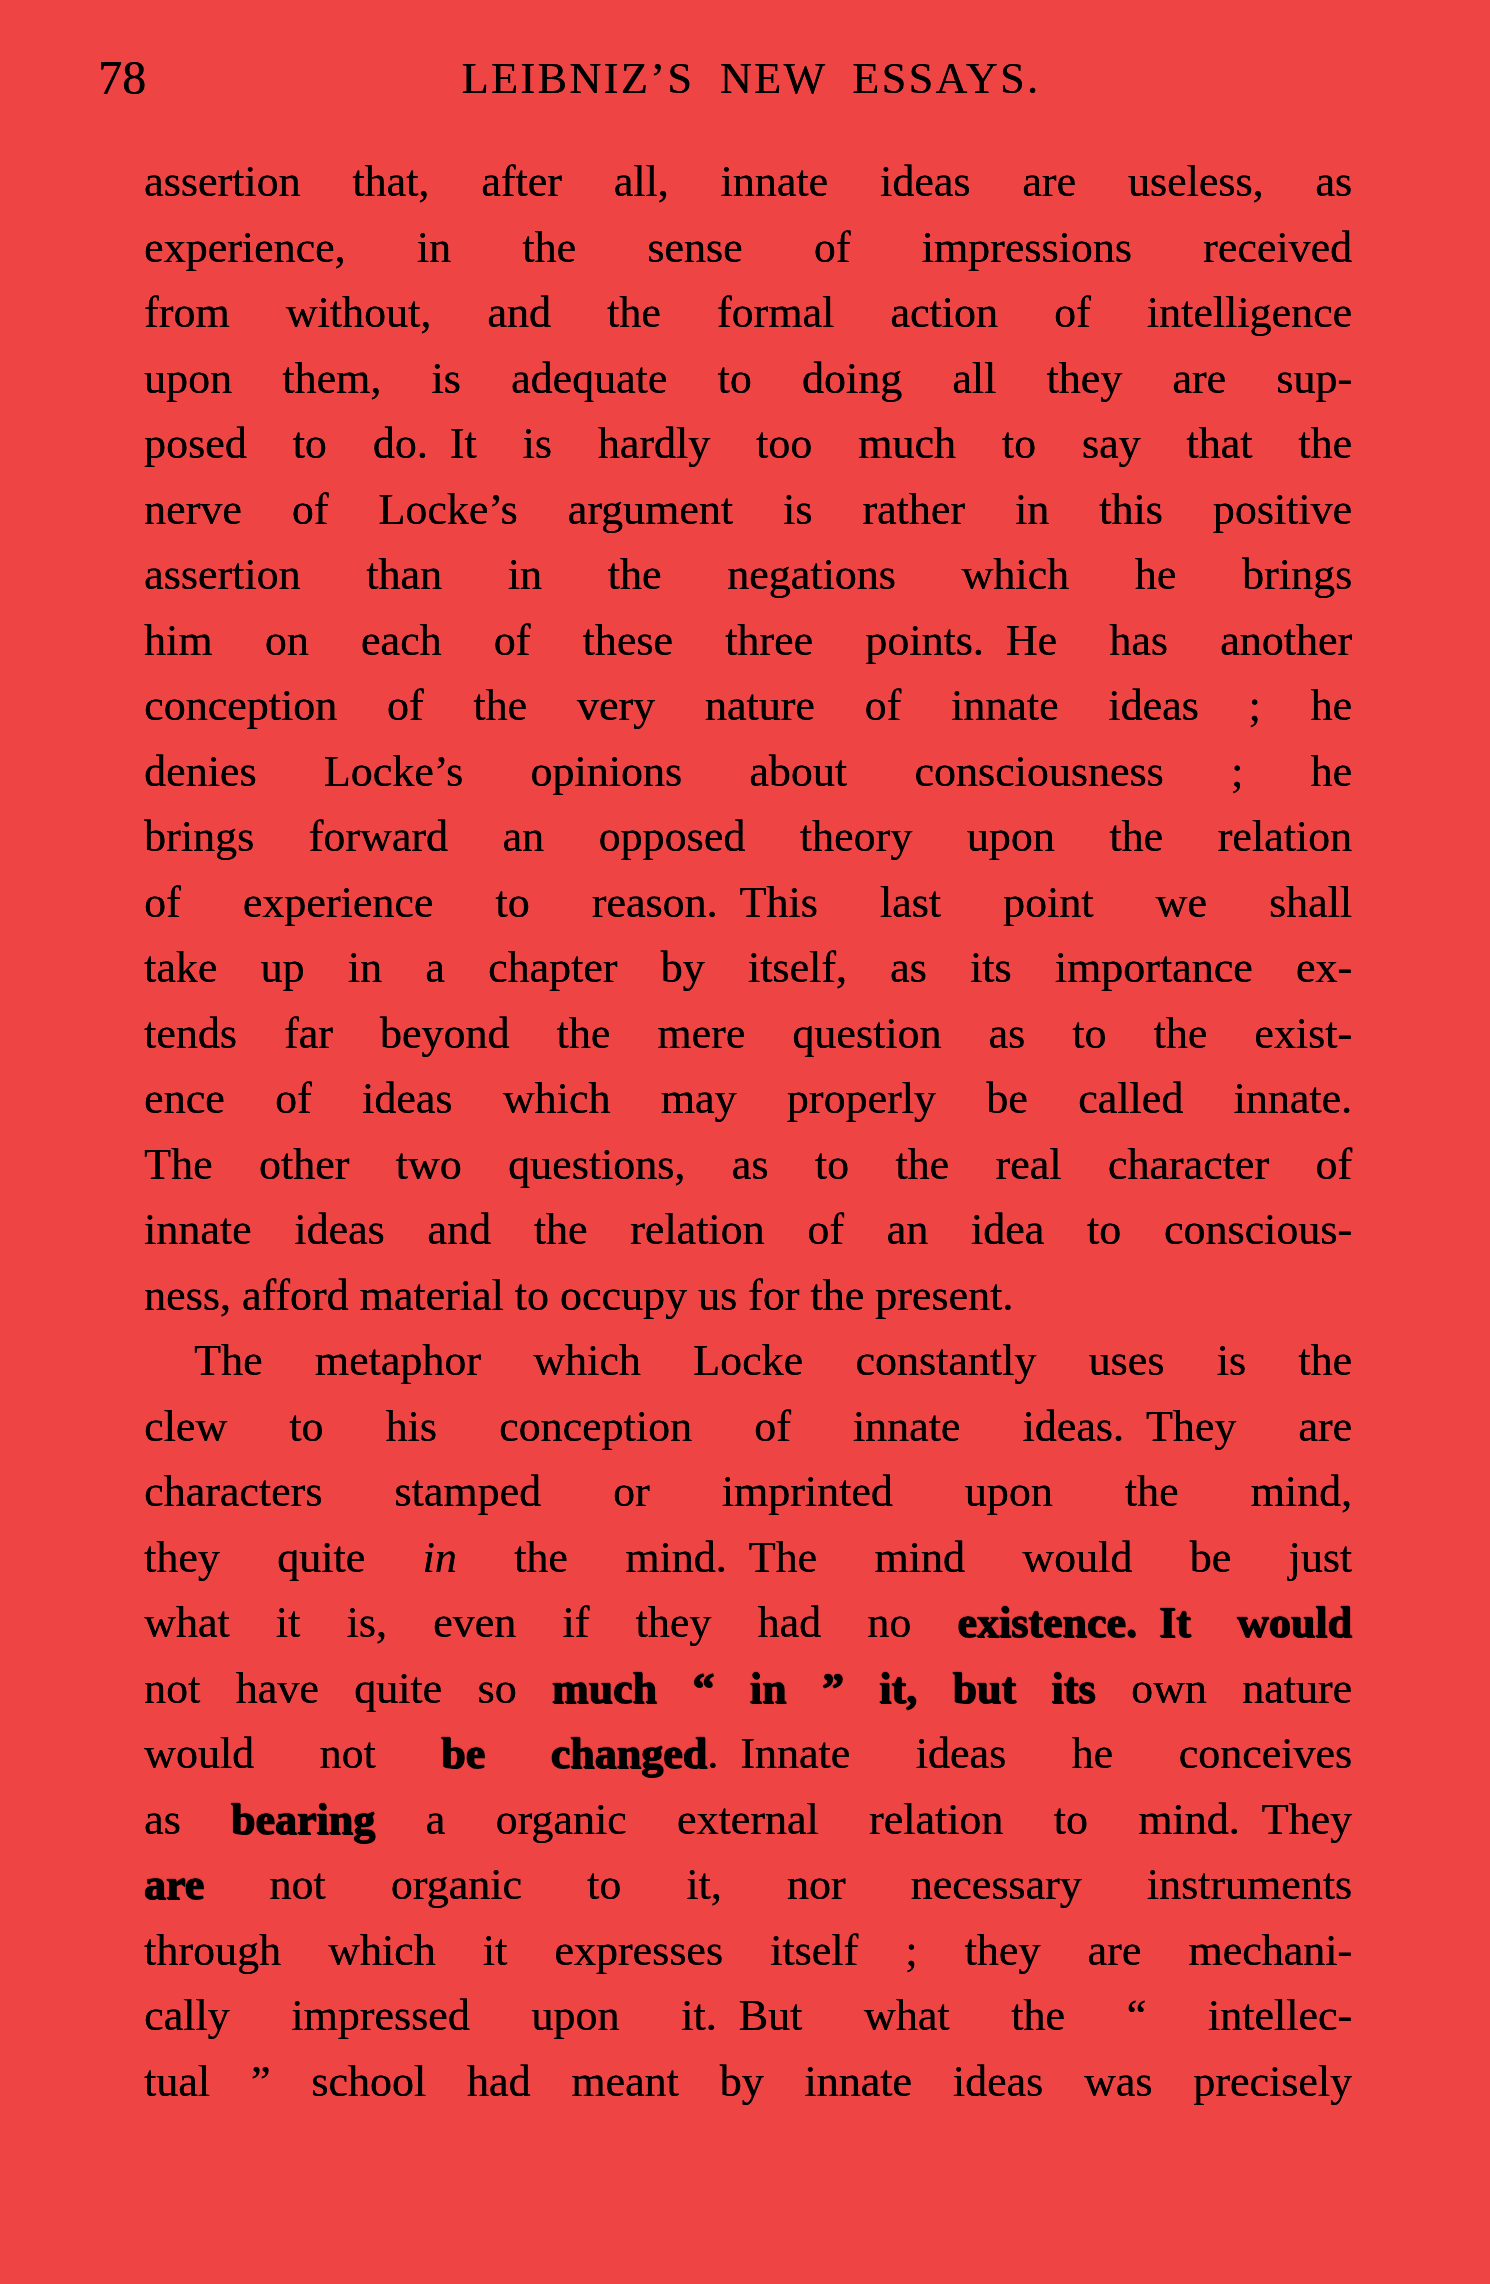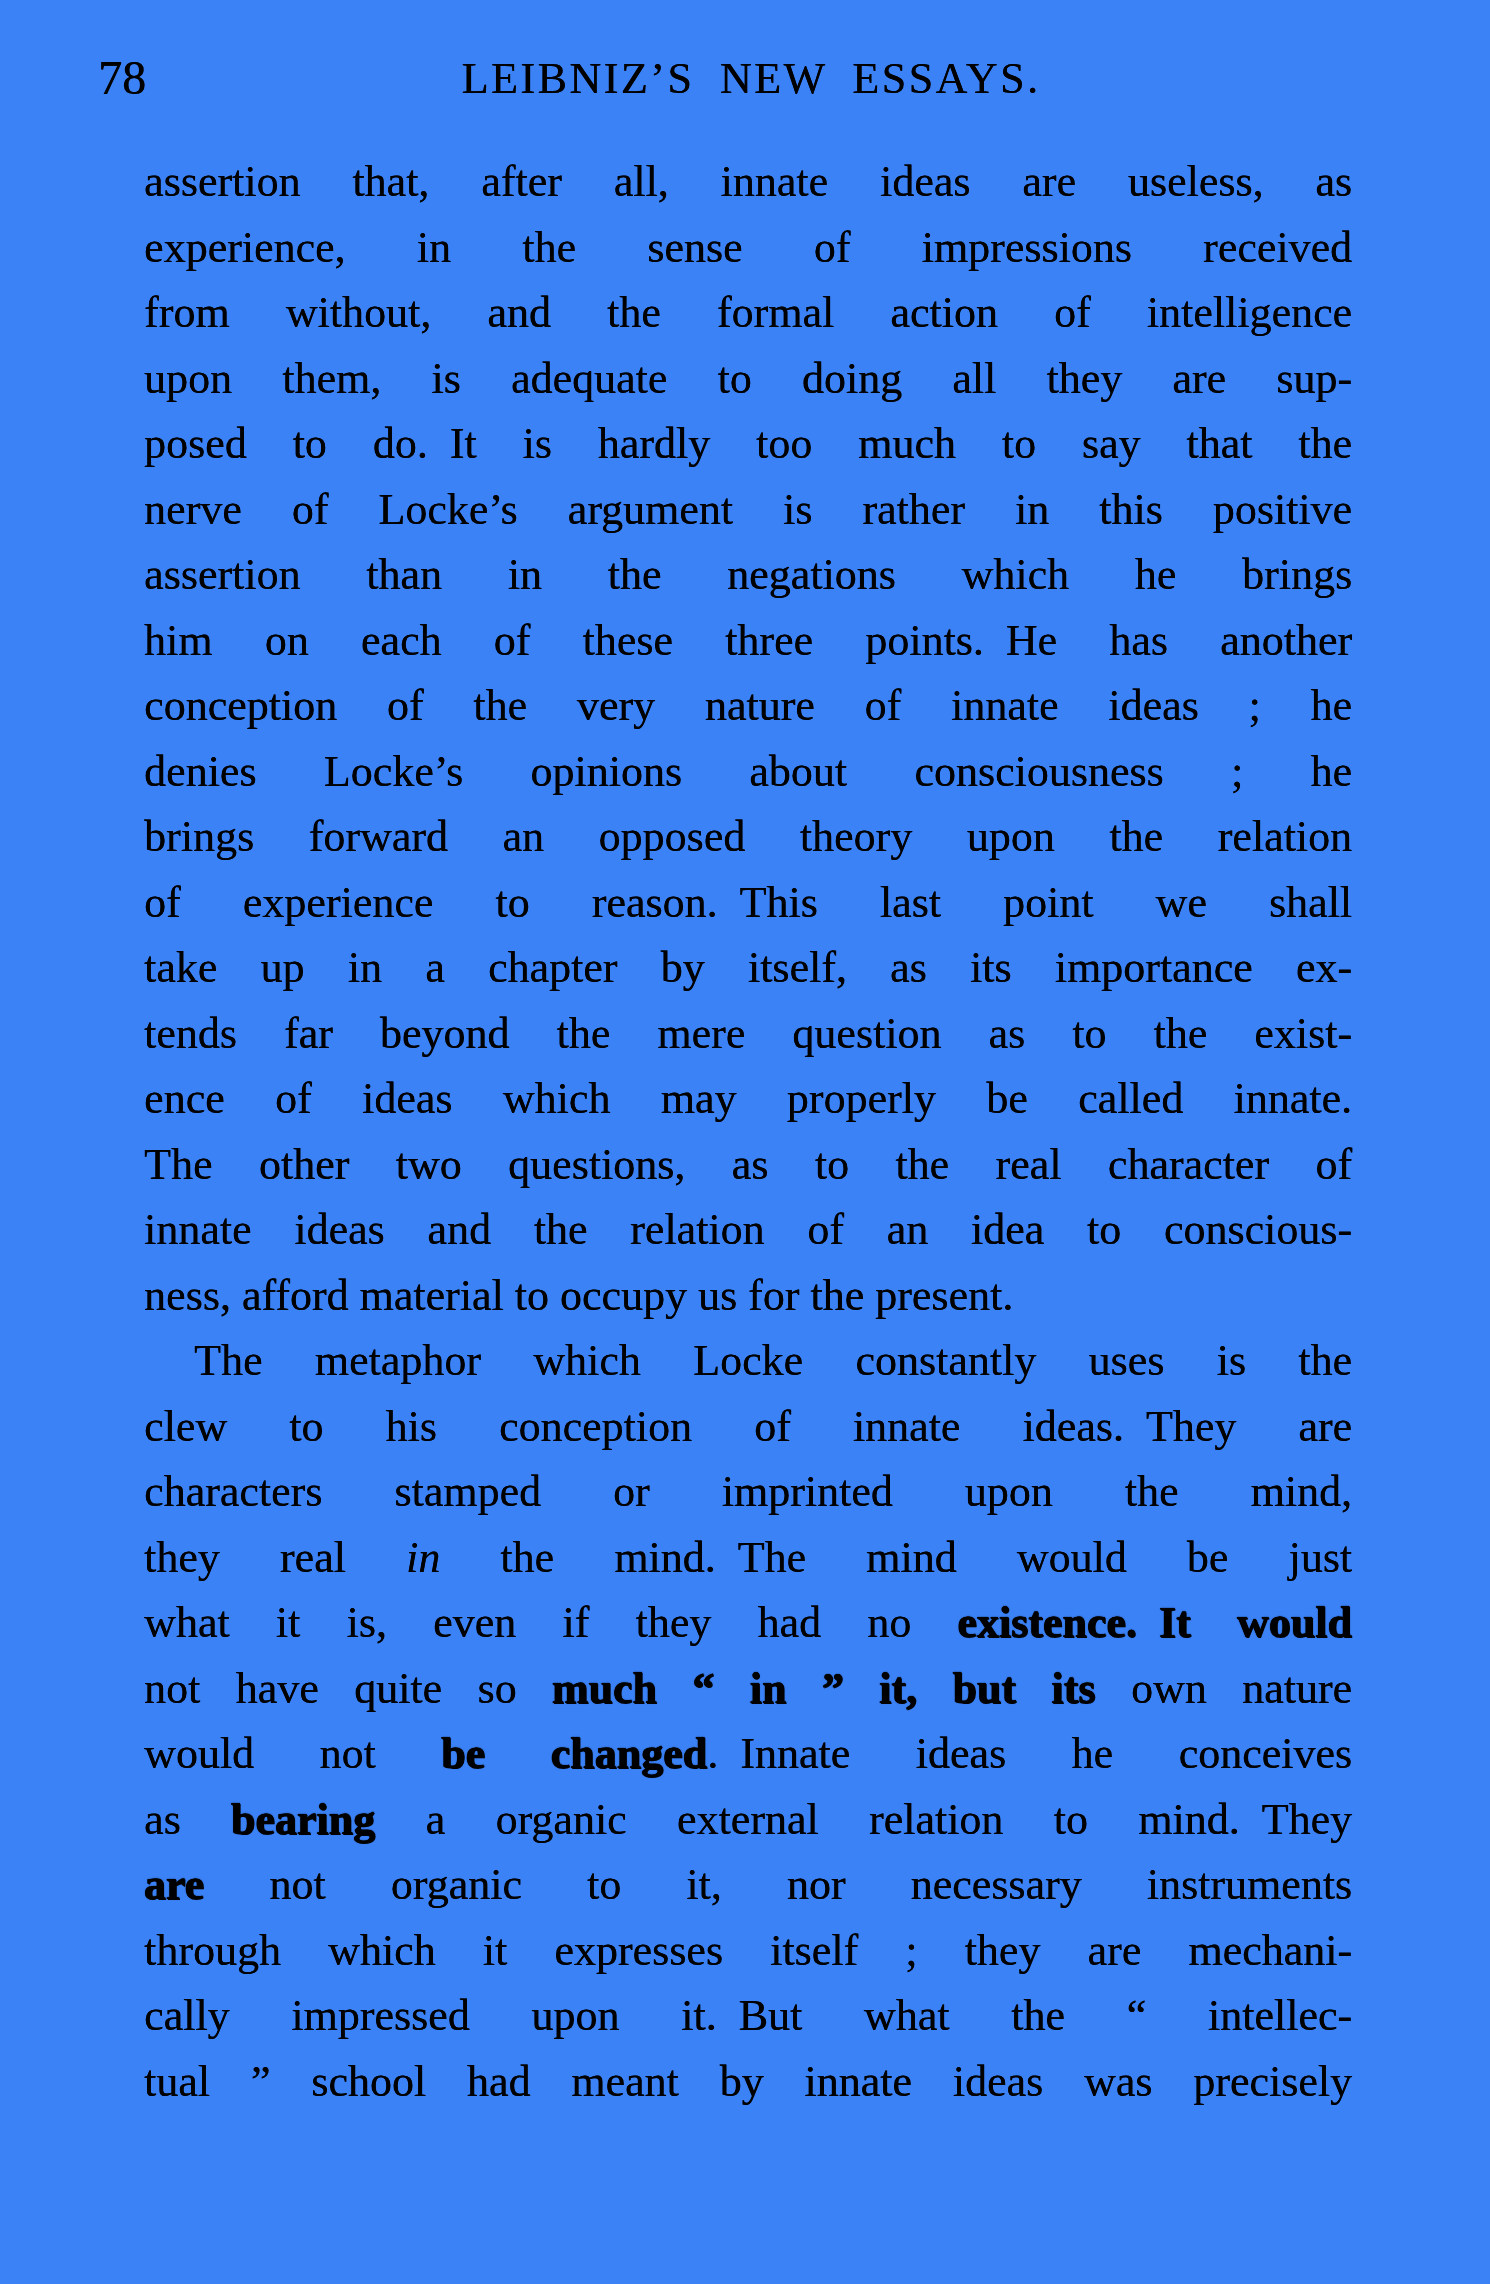--- a/index.html
+++ b/index.html
@@ -1,19 +1,19 @@
 <!DOCTYPE html>
 <html><head>
 <meta charset="utf-8">
 <style>
   html,body{margin:0;padding:0;background:#e8e8e8;}
   .page{
     position:relative;
     width:1490px;height:2284px;
-    background:#3b82f6;
+    background:#ef4444;
     color:#000000;
     font-family:"Liberation Serif", serif;
     overflow:hidden;
   }
   .header-row{position:absolute;top:54px;left:144px;width:1208px;height:52px;}
   .page-number{
     position:absolute;left:-46px;top:0;
     font-size:48px;line-height:48px;
     text-shadow:0.4px 0.4px 0 #000;
   }
@@ -69,21 +69,21 @@
         <div class="line"><span>tends far beyond the mere question as to the exist-</span></div>
         <div class="line"><span>ence of ideas which may properly be called innate.</span></div>
         <div class="line"><span>The other two questions, as to the real character of</span></div>
         <div class="line"><span>innate ideas and the relation of an idea to conscious-</span></div>
         <div class="line noj"><span>ness, afford material to occupy us for the present.</span></div>
       </div>
       <div>
         <div class="line indent"><span>The metaphor which Locke constantly uses is the</span></div>
         <div class="line"><span>clew to his conception of innate ideas. They are</span></div>
         <div class="line"><span>characters stamped or imprinted upon the mind,</span></div>
-        <div class="line"><span>they real </span><span class="i">in</span><span> the mind. The mind would be just</span></div>
+        <div class="line"><span>they quite </span><span class="i">in</span><span> the mind. The mind would be just</span></div>
         <div class="line"><span>what it is, even if they had no </span><span class="b">existence.</span><span> </span><span class="b">It would</span></div>
         <div class="line"><span>not have quite so </span><span class="b">much “ in ” it, but its</span><span> own nature</span></div>
         <div class="line"><span>would not </span><span class="b">be changed</span><span>. Innate ideas he conceives</span></div>
         <div class="line"><span>as </span><span class="b">bearing</span><span> a organic external relation to mind. They</span></div>
         <div class="line"><span class="b">are</span><span> not organic to it, nor necessary instruments</span></div>
         <div class="line"><span>through which it expresses itself ; they are mechani-</span></div>
         <div class="line"><span>cally impressed upon it. But what the “ intellec-</span></div>
         <div class="line"><span>tual ” school had meant by innate ideas was precisely</span></div>
       </div>
     </div>

